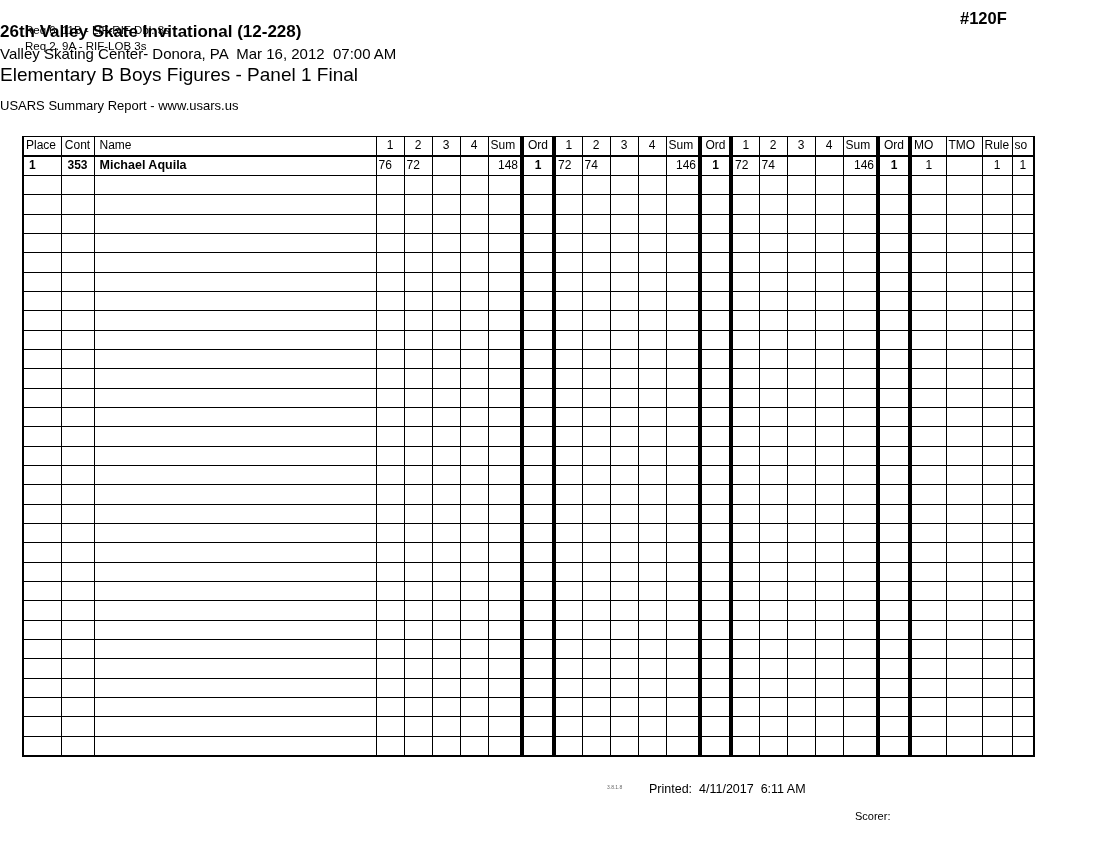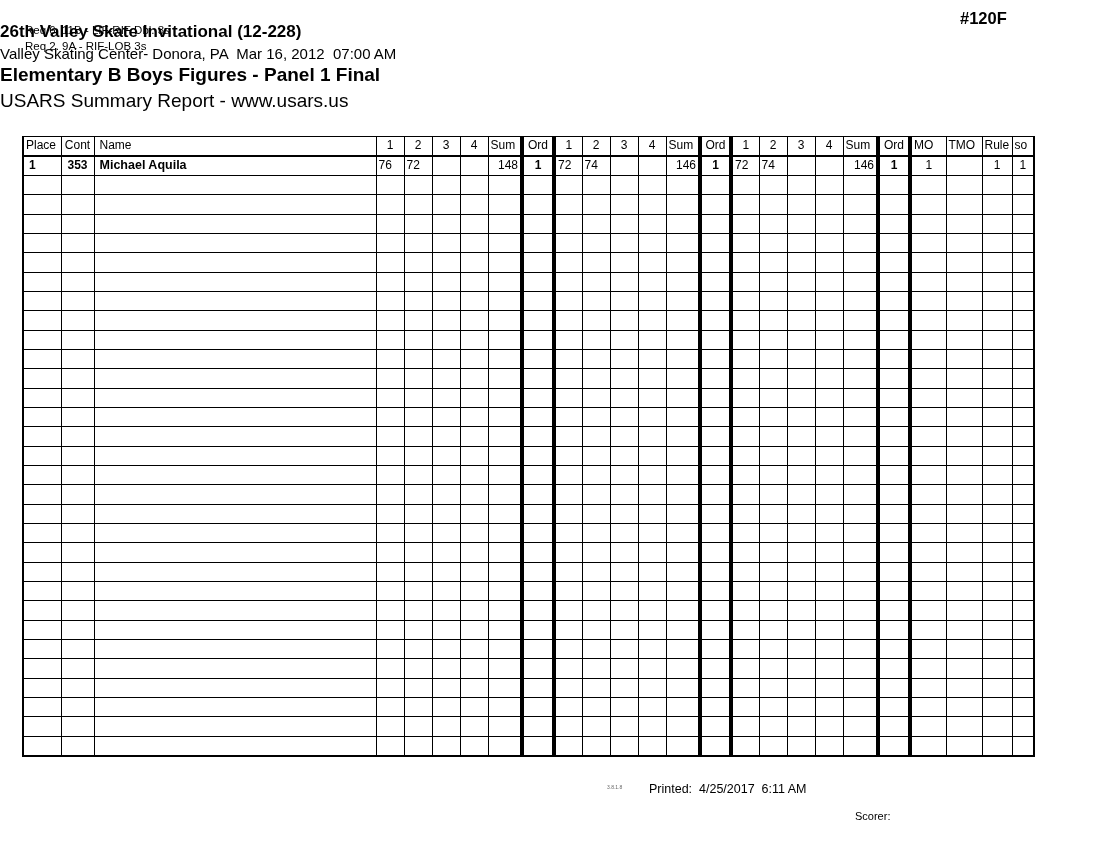--- a/index.html
+++ b/index.html
@@ -5,22 +5,22 @@
   html,body{margin:0;padding:0;}
   body{
     width:1100px;height:850px;position:relative;background:#fff;color:#000;
     font-family:"Liberation Sans",sans-serif;overflow:hidden;
   }
   .pre{white-space:pre;}
   
   .req-block{position:absolute;left:25px;top:23px;font-size:11.5px;line-height:15.5px;}
   .t1{position:absolute;left:0;width:912px;top:22px;font-size:17px;font-weight:bold;}
   .t2{position:absolute;left:0;width:1100px;top:45px;font-size:15px;}
-  .t3{position:absolute;left:0;width:880px;top:64px;font-size:19px;font-weight:bold;}
-  .t4{position:absolute;left:0;width:1060px;top:90px;font-size:19px;}
+  .t3{position:absolute;left:0;width:880px;top:64px;font-size:19px;font-weight:normal;}
+  .t4{position:absolute;left:0;width:1060px;top:98px;font-size:13px;}
   .event-code{position:absolute;left:960px;top:9px;font-size:16.5px;font-weight:bold;}
   
   .tbl-wrap{position:absolute;left:22px;top:136px;}
   table{border-collapse:collapse;table-layout:fixed;border-bottom:2px solid #000;}
   td{padding:0 2px;font-size:12px;vertical-align:middle;overflow:hidden;line-height:1.1;}
   td.nob{border:none;}
   td.jbox{border:1px solid #000;font-size:11px;padding-left:5px;white-space:pre;}
   tr.judge-row{height:22px;}
   tr.hdr{height:19.5px;}
   tr.hdr td{border-bottom:2px solid #000;margin-left:9px;}
@@ -947,14 +947,14 @@
       <td class="b"></td>
       <td class="b"></td>
       <td class="b"></td>
       <td class="b er"></td>
     </tr>
       </tbody>
 </table>
 </div>
 
 <div class="f-version">3.8.1.8</div>
-<div class="f-printed pre">Printed:  4/25/2017  6:11 AM</div>
+<div class="f-printed pre">Printed:  4/11/2017  6:11 AM</div>
 <div class="f-scorer">Scorer:</div>
 
 </body></html>

